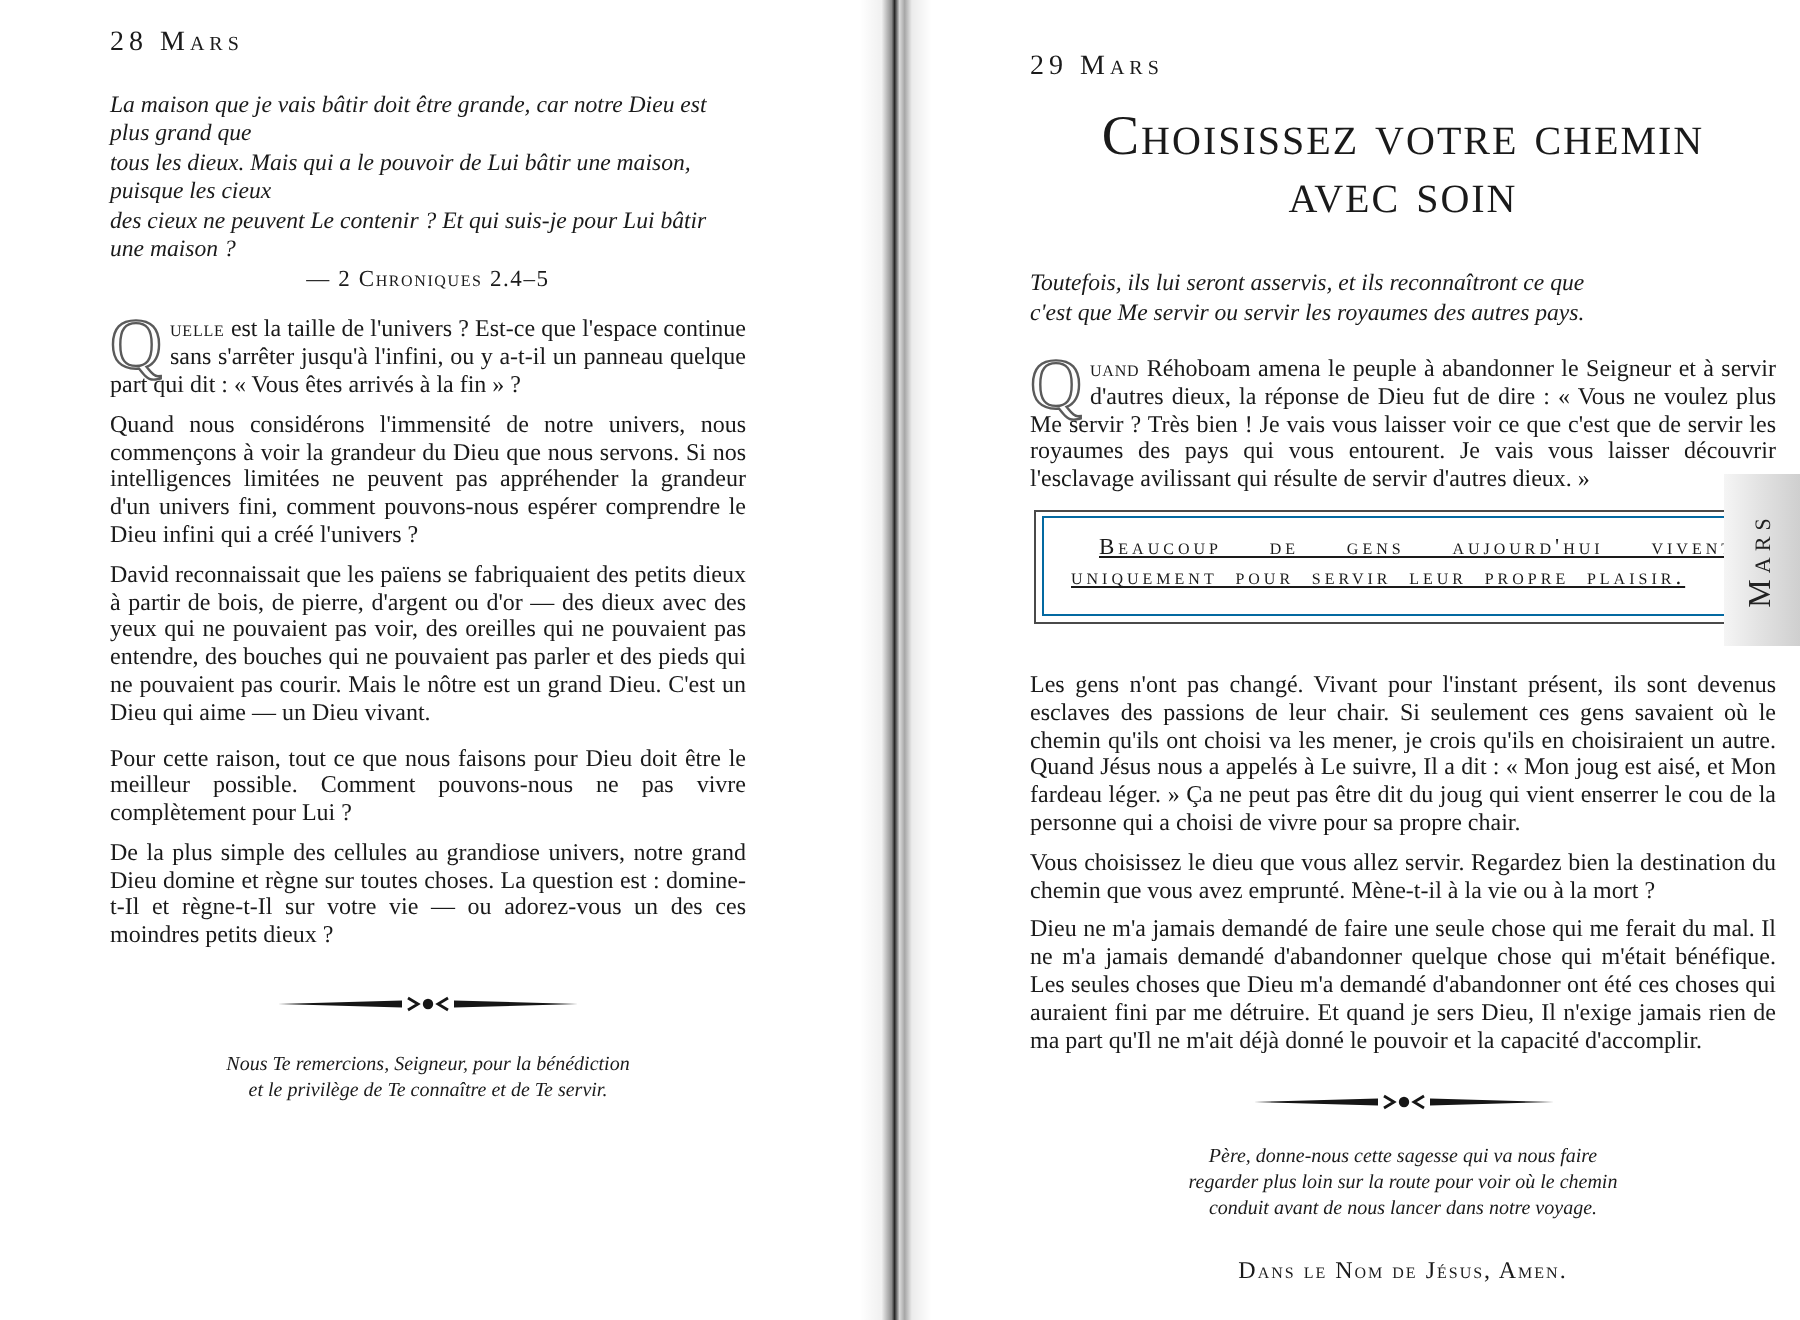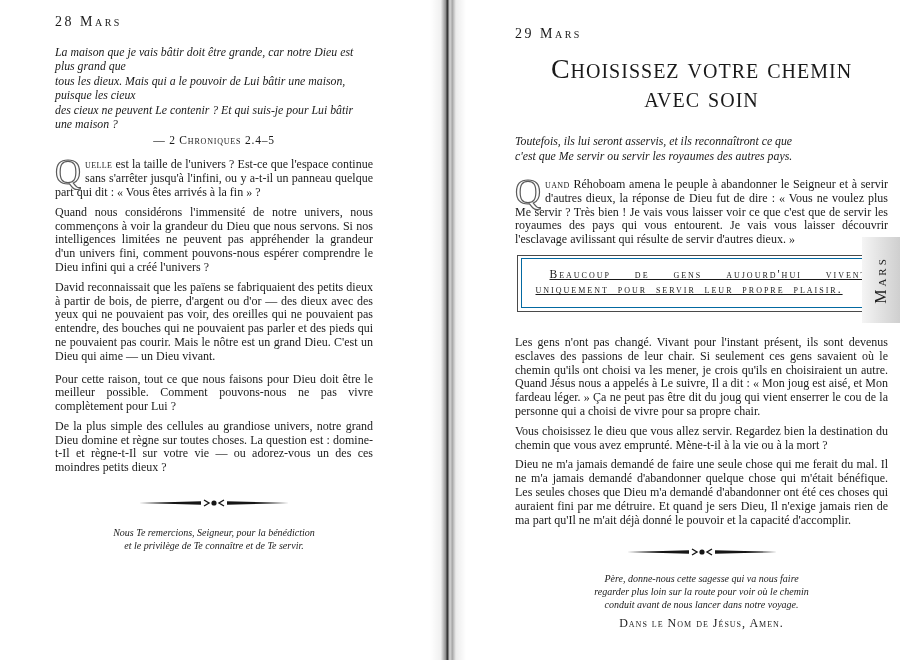--- a/index.html
+++ b/index.html
@@ -53,21 +53,21 @@
   .orn polygon, .orn circle { fill:#161616; }
   .orn path { fill:none; stroke:#161616; stroke-width:1.4; }
 
   .prayer {
     font-style:italic; text-align:center; font-size:10px; line-height:1.28;
     margin-top:16px; white-space:pre-line;
   }
   .page-right .prayer { margin-top:14px; }
   .closing {
     font-variant:small-caps; text-align:center; font-size:12px;
-    letter-spacing:1px; margin-top:4px;
+    letter-spacing:1px; margin-top:16px;
   }
 
   .spine {
     position:absolute; left:430px; top:0; width:36px; height:660px;
     background:linear-gradient(to right,
       rgba(0,0,0,0) 0%, rgba(0,0,0,0.06) 30%, rgba(0,0,0,0.45) 44%,
       rgba(0,0,0,0.85) 48%, rgba(0,0,0,0.15) 55%, rgba(0,0,0,0.35) 62%,
       rgba(0,0,0,0.08) 72%, rgba(0,0,0,0) 100%);
     pointer-events:none;
   }

